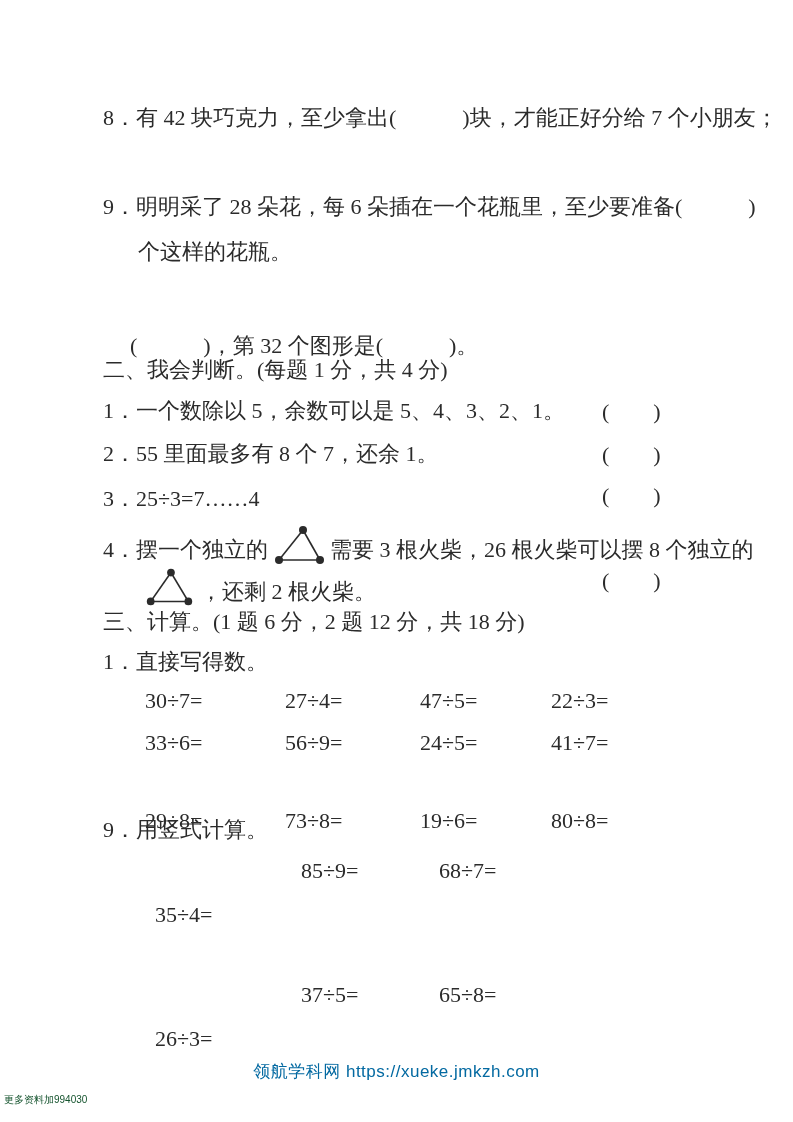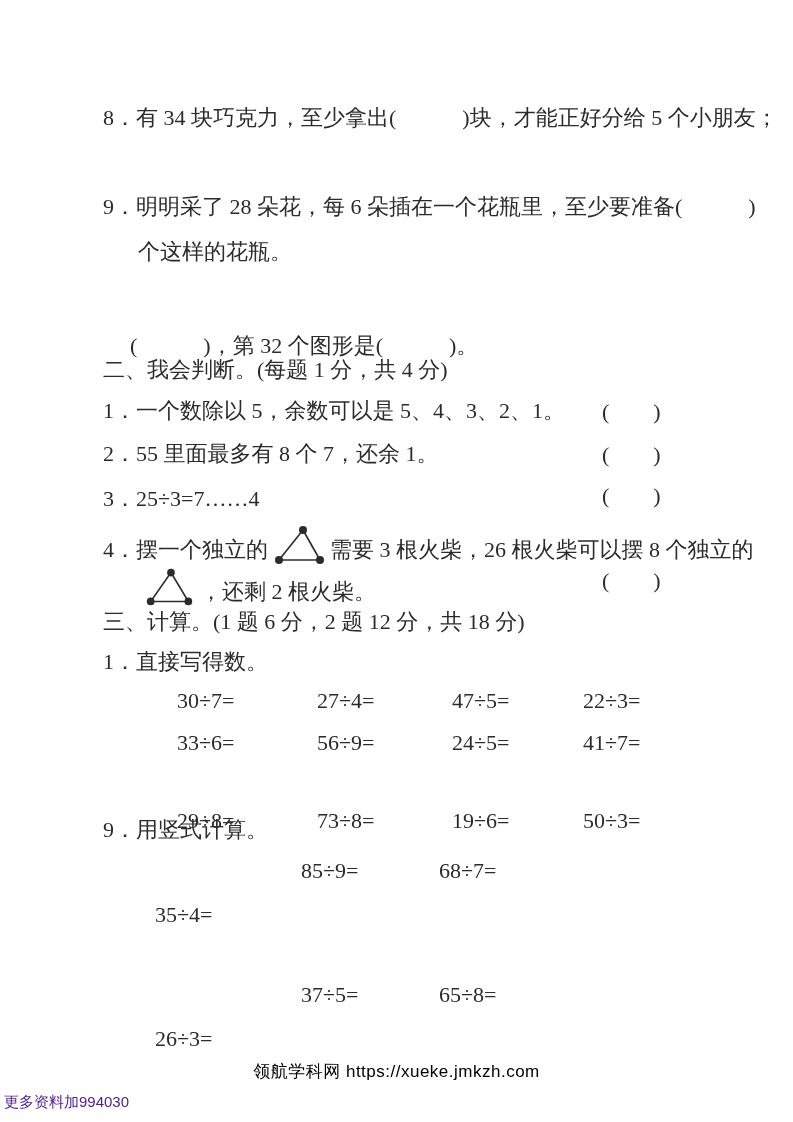--- a/index.html
+++ b/index.html
@@ -7,42 +7,42 @@
     position:relative;width:793px;height:1122px;background:#ffffff;
     font-family:"Liberation Serif","DejaVu Serif",serif;
     color:#2b2b2b;overflow:hidden;
   }
   .line{position:absolute;font-size:22px;line-height:27px;white-space:nowrap;}
   .ans{position:absolute;left:602px;font-size:22px;white-space:nowrap;}
   .tri{display:inline-block;vertical-align:-9px;margin:0 2px;}
   .row{position:absolute;display:flex;font-size:22px;white-space:nowrap;}
   .oral-row{left:145px;}
   .vert-row{left:155px;}
-  .c1{width:140px;display:inline-block;margin-left:32px;}
+  .c1{width:140px;display:inline-block;}
   .c2{width:135px;display:inline-block;}
   .c3{width:131px;display:inline-block;}
   .v1{width:146px;display:inline-block;margin-top:44px;}
   .v2{width:138px;display:inline-block;}
   .footer{
     position:absolute;left:0;right:0;top:1060px;text-align:center;
     font-family:"Liberation Sans","DejaVu Sans",sans-serif;
-    font-size:17px;color:#000000;letter-spacing:0.5px;
+    font-size:17px;color:#0369a1;letter-spacing:0.5px;
   }
   .watermark{
     position:absolute;left:4px;top:1093px;
     font-family:"Liberation Sans","DejaVu Sans",sans-serif;
-    font-size:15px;color:#4c1d95;
+    font-size:10px;color:#14532d;
   }
 </style>
 </head>
 <body>
 
 <div class="page">
 
-  <div class="line" style="left:103px;top:104px">8．有 34 块巧克力，至少拿出(　　　)块，才能正好分给 5 个小朋友；</div>
+  <div class="line" style="left:103px;top:104px">8．有 42 块巧克力，至少拿出(　　　)块，才能正好分给 7 个小朋友；</div>
   <div class="line" style="left:103px;top:193px">9．明明采了 28 朵花，每 6 朵插在一个花瓶里，至少要准备(　　　)</div>
   <div class="line" style="left:138px;top:238px">个这样的花瓶。</div>
   <div class="line" style="left:130px;top:332px">(　　　)，第 32 个图形是(　　　)。</div>
 
   <div class="line" style="left:103px;top:356px">二、我会判断。(每题 1 分，共 4 分)</div>
 
   <div class="line" style="left:103px;top:397px">1．一个数除以 5，余数可以是 5、4、3、2、1。</div>
   <div class="ans" style="top:397px">(　　)</div>
 
   <div class="line" style="left:103px;top:440px">2．55 里面最多有 8 个 7，还余 1。</div>
@@ -86,21 +86,21 @@
   <div class="row oral-row" style="top:730px">
     <span class="c1">33÷6=</span>
     <span class="c2">56÷9=</span>
     <span class="c3">24÷5=</span>
     <span>41÷7=</span>
   </div>
   <div class="row oral-row" style="top:808px">
     <span class="c1">29÷8=</span>
     <span class="c2">73÷8=</span>
     <span class="c3">19÷6=</span>
-    <span>50÷3=</span>
+    <span>80÷8=</span>
   </div>
 
   <div class="line" style="left:103px;top:816px">9．用竖式计算。</div>
 
   <div class="row vert-row" style="top:858px">
     <span class="v1">35÷4=</span>
     <span class="v2">85÷9=</span>
     <span>68÷7=</span>
   </div>
   <div class="row vert-row" style="top:982px">

